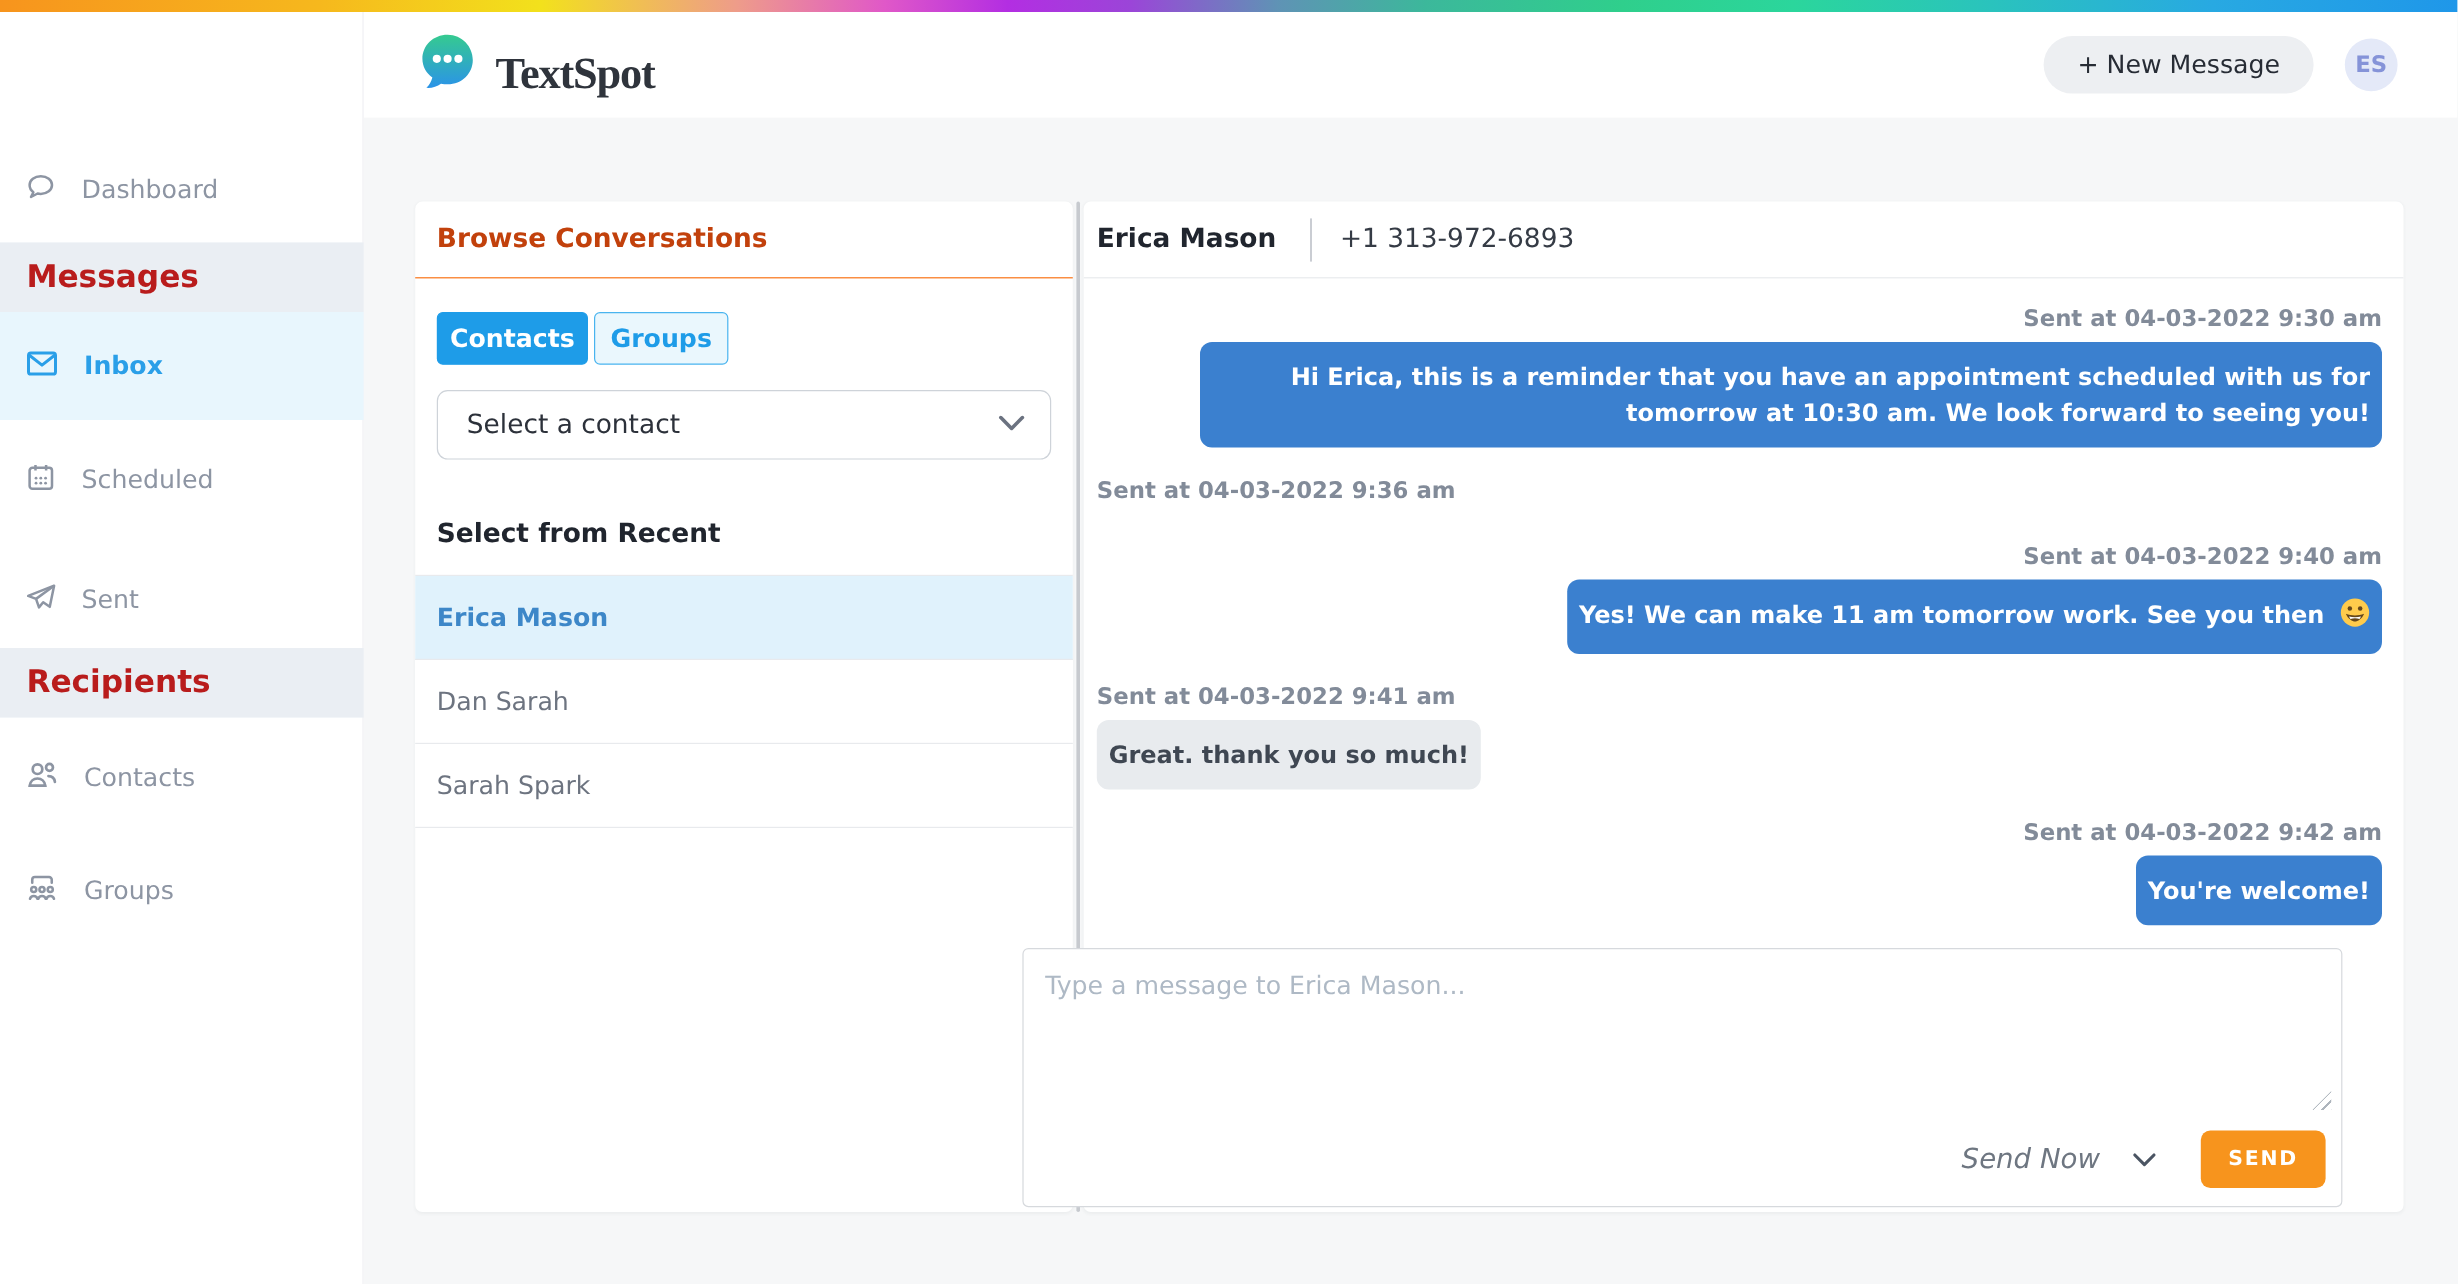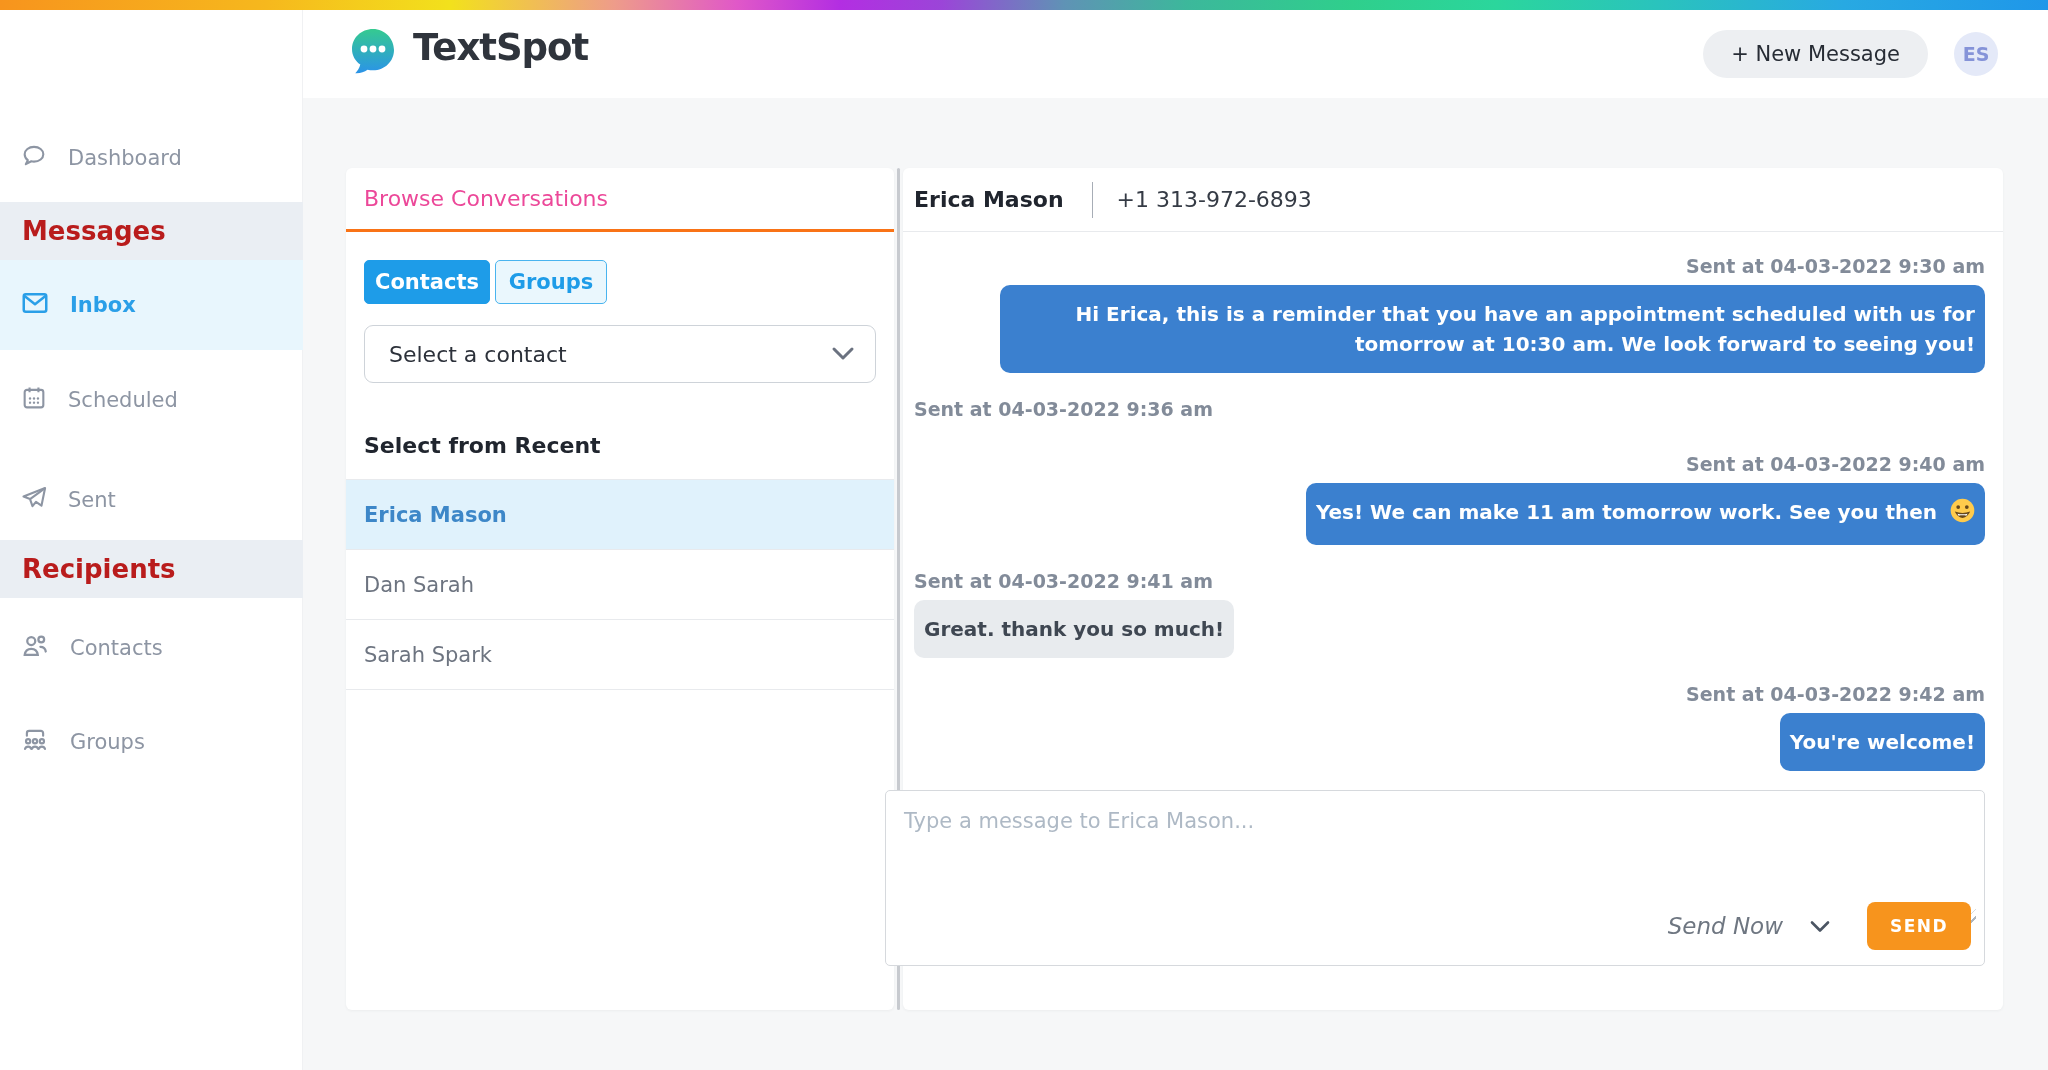--- a/index.html
+++ b/index.html
@@ -16,21 +16,21 @@
     background:linear-gradient(90deg,
       #f7941d 0%, #f6b81d 13%, #f2e11c 22%, #ee9c8a 30%, #e058c8 36%,
       #b32ee2 41%, #9b45d8 46%, #5f93b5 52%, #3cb89b 58%, #2fcf8c 66%,
       #2bd69c 73%, #2ac3bd 81%, #28a9e2 90%, #1f97e9 100%);
   }
   
   .header {
     position:absolute; left:303px; top:10px; width:1745px; height:88px;
     background:#ffffff; display:flex; align-items:center;
   }
-  .logo { display:flex; align-items:flex-start; margin-left:44px; gap:14px; }
+  .logo { display:flex; align-items:flex-end; margin-left:44px; gap:14px;font-family:Liberation Serif, serif; }
   .logo-text { font-size:37px; font-weight:700; color:#2f343c; letter-spacing:-1px; }
   .header-right { margin-left:auto; display:flex; align-items:center; gap:26px; margin-right:50px; }
   .new-msg-btn {
     background:#edeff2; border:none; border-radius:24px;
     padding:12px 28px; font-size:21px; color:#272c35; cursor:pointer;
     font-family:inherit;
   }
   .avatar {
     width:44px; height:44px; border-radius:50%; background:#e4e9f8;
     display:flex; align-items:center; justify-content:center;
@@ -63,22 +63,22 @@
   
   .panel { background:#ffffff; border-radius:6px; box-shadow:0 1px 3px rgba(40,50,60,.05); position:absolute; }
   .browse-panel { left:346px; top:168px; width:548px; height:842px; }
   .chat-panel   { left:903px; top:168px; width:1100px; height:842px; overflow:hidden; }
   .panel-scrollbar {
     position:absolute; left:897px; top:168px; width:3px; height:842px;
     background:#c7cacf; border-radius:2px; cursor:pointer;
   }
   
   .browse-header {
-    height:64px; border-bottom:3px solid #f97316; display:flex; align-items:center;
-    padding-left:18px; font-size:22px; font-weight:400; color:#ec4899;
+    height:64px; border-bottom:1px solid #f97316; display:flex; align-items:center;
+    padding-left:18px; font-size:22px; font-weight:700; color:#c2410c;
   }
   .tabs-row { display:flex; gap:5px; margin:28px 0 0 18px; }
   .tab-btn { font-family:inherit; font-size:21px; font-weight:700; height:44px; cursor:pointer; }
   .tab-contacts {
     width:126px; background:#1e9ce8; color:#ffffff; border:1px solid #1e9ce8; border-radius:5px;
   }
   .tab-groups {
     width:112px; background:#eaf7fd; color:#1e9ce8; border:1px solid #49b4ef; border-radius:5px;
   }
   .contact-select {
@@ -115,21 +115,21 @@
   .msg-ts { font-size:19px; font-weight:600; color:#828b99; margin-bottom:7px; line-height:24px; }
   .msg-bubble {
     border-radius:10px; padding:14px 10px; font-size:20px; font-weight:600;
     line-height:30px; max-width:985px;
   }
   .outgoing .msg-bubble { background:#3b80cf; color:#ffffff; text-align:right; }
   .incoming .msg-bubble { background:#e8ebee; color:#3f4752; text-align:left; }
   .msg-bubble .emoji { display:inline-block; vertical-align:-4px; margin-left:6px; }
   
   .composer {
-    position:absolute; left:885px; top:790px; width:1100px; height:176px;
+    position:absolute; left:852px; top:790px; width:1100px; height:216px;
     background:#ffffff; border:1px solid #d6d9dd; border-radius:5px; z-index:5;
   }
   .composer textarea {
     position:absolute; left:6px; top:6px; width:1060px; height:128px;
     border:none; outline:none; resize:none; padding:12px 12px 0 12px;
     font-family:inherit; font-size:21px; color:#3a4047; background:transparent;
   }
   .composer textarea::placeholder { color:#aeb9c5; }
   .resize-handle {
     position:absolute; right:8px; top:118px; width:16px; height:16px;

